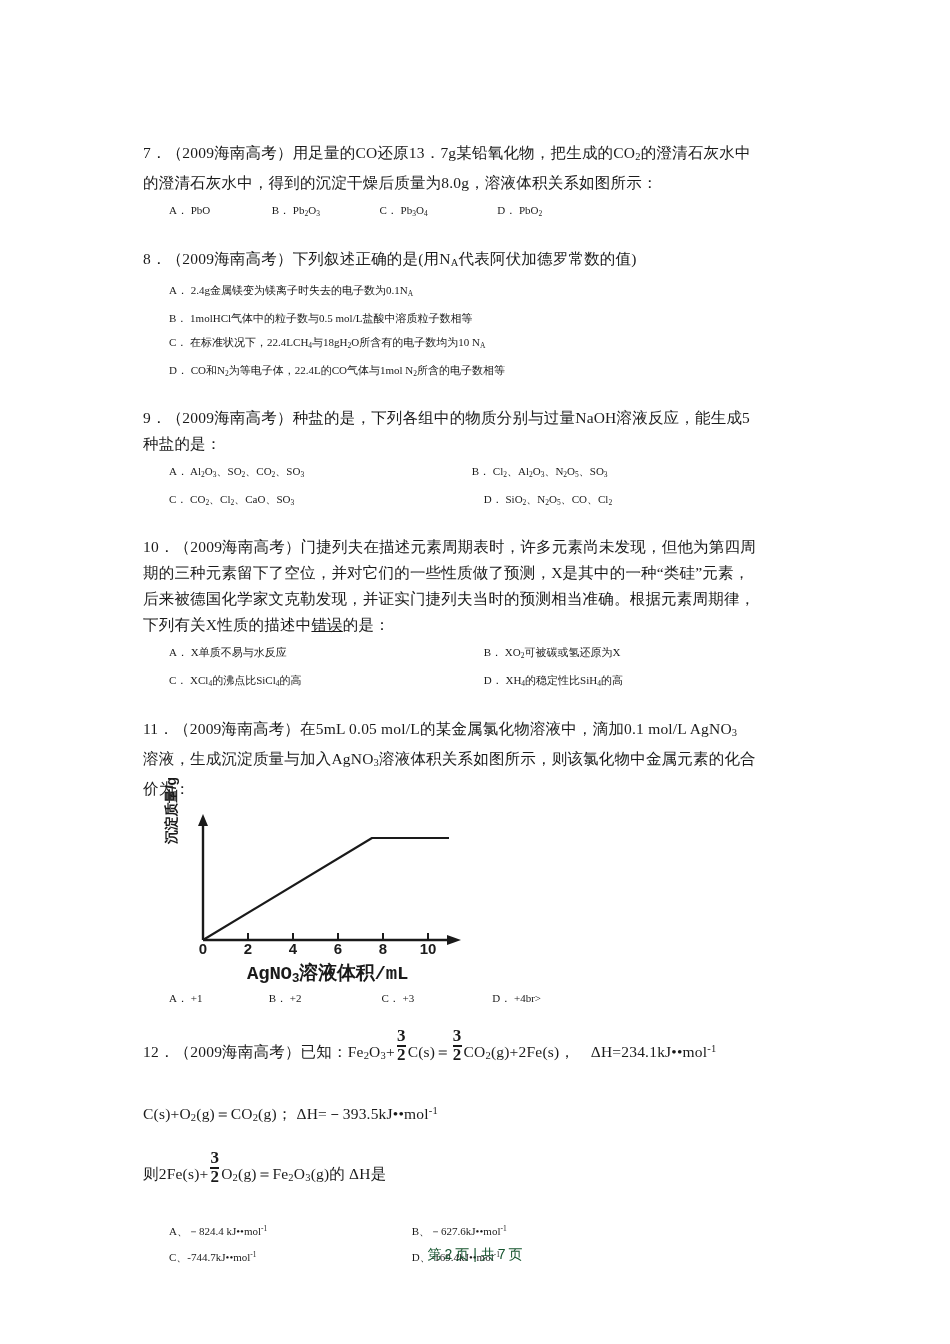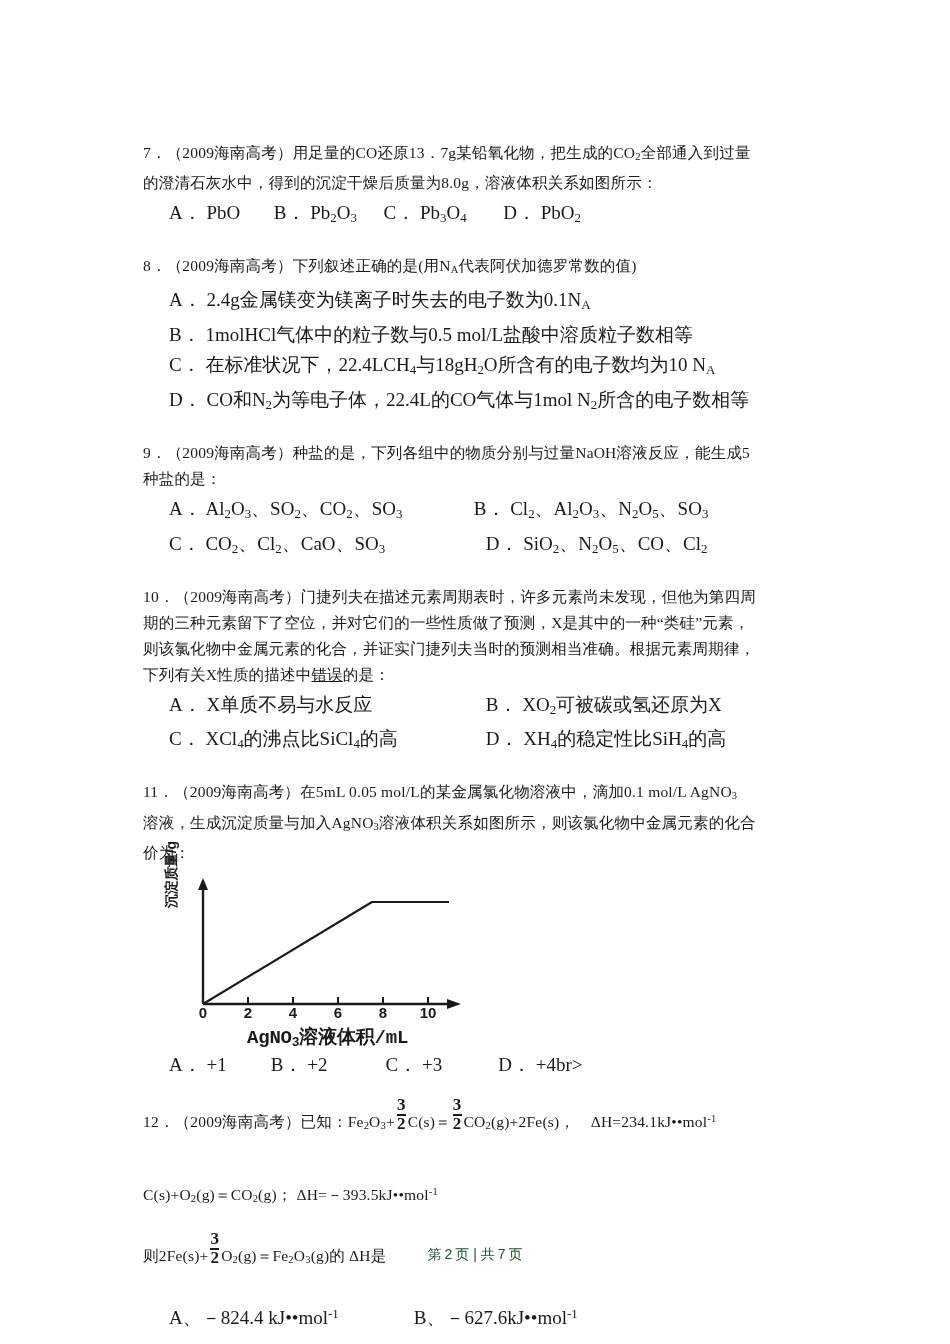--- a/index.html
+++ b/index.html
@@ -33,22 +33,22 @@
 
   .q-line {
     font-size: 15.5px;
     line-height: 26px;
     letter-spacing: 0.2px;
     white-space: nowrap;
   }
 
   .opts { margin-top: 2px; }
   .opt-row {
-    font-size: 19px;
-    line-height: 30px;
+    font-size: 11px;
+    line-height: 24px;
     white-space: nowrap;
     padding-left: 26px;
   }
   .opt {
     display: inline-block;
   }
 
   sub {
     font-size: 0.68em;
     vertical-align: -0.22em;
@@ -139,21 +139,21 @@
   .footer .pg { margin: 0 3px; }
 </style>
 </head>
 <body>
 
 <div class="page">
   <div class="content">
 
     <div class="q-block">
       <div class="q-line">
-        <span>7</span>．<span>（2009海南高考）</span><span>用足量的CO还原13．7g某铅氧化物，把生成的CO</span><sub>2</sub><span>全部通入到过量</span>
+        <span>7</span>．<span>（2009海南高考）</span><span>用足量的CO还原13．7g某铅氧化物，把生成的CO</span><sub>2</sub><span>的澄清石灰水中</span>
       </div>
       <div class="q-line">的澄清石灰水中，得到的沉淀干燥后质量为8.0g，溶液体积关系如图所示：</div>
       <div class="opts">
         <div class="opt-row">
           <span class="opt" style="width:100px"><span>A．</span> PbO</span>
           <span class="opt" style="width:105px"><span>B．</span> Pb<sub>2</sub>O<sub>3</sub></span>
           <span class="opt" style="width:115px"><span>C．</span> Pb<sub>3</sub>O<sub>4</sub></span>
           <span class="opt"><span>D．</span> PbO<sub>2</sub></span>
         </div>
       </div>
@@ -194,21 +194,21 @@
           <span class="opt"><span>D．</span> SiO<sub>2</sub>、N<sub>2</sub>O<sub>5</sub>、CO、Cl<sub>2</sub></span>
         </div>
       </div>
     </div>
 
     <div class="q-block">
       <div class="q-line">
         <span>10</span>．<span>（2009海南高考）</span><span>门捷列夫在描述元素周期表时，许多元素尚未发现，但他为第四周</span>
       </div>
       <div class="q-line">期的三种元素留下了空位，并对它们的一些性质做了预测，X是其中的一种“类硅”元素，</div>
-      <div class="q-line">则该氯化物中金属元素的化合，并证实门捷列夫当时的预测相当准确。根据元素周期律，</div>
+      <div class="q-line">后来被德国化学家文克勒发现，并证实门捷列夫当时的预测相当准确。根据元素周期律，</div>
       <div class="q-line">
         <span>下列有关X性质的描述中</span><span class="u">错误</span><span>的是：</span>
       </div>
       <div class="opts">
         <div class="opt-row">
           <span class="opt" style="width:312px"><span>A．</span> X单质不易与水反应</span>
           <span class="opt"><span>B．</span> XO<sub>2</sub>可被碳或氢还原为X</span>
         </div>
         <div class="opt-row">
           <span class="opt" style="width:312px"><span>C．</span> XCl<sub>4</sub>的沸点比SiCl<sub>4</sub>的高</span>
@@ -263,21 +263,21 @@
           <span class="opt" style="width:108px"><span>C．</span> <span>+3</span></span>
           <span class="opt"><span>D．</span> <span>+4br&gt;</span></span>
         </div>
       </div>
     </div>
 
     <div class="q-block" style="margin-top:22px">
       <div class="q-line" style="line-height:34px">
         <span>12</span>．<span>（2009海南高考）</span><span>已知：</span>Fe<sub>2</sub>O<sub>3</sub>+<span class="frac"><span class="num">3</span><span class="den">2</span></span>C(s)＝<span class="frac"><span class="num">3</span><span class="den">2</span></span>CO<sub>2</sub>(g)+2Fe(s)，　ΔH=234.1kJ••mol<sup>-1</sup>
       </div>
-      <div class="q-line" style="margin-top:36px">
+      <div class="q-line" style="margin-top:24px">
         C(s)+O<sub>2</sub>(g)＝CO<sub>2</sub>(g)；  ΔH=－393.5kJ••mol<sup>-1</sup>
       </div>
       <div class="q-line" style="margin-top:26px; line-height:34px">
         <span>则2Fe(s)+</span><span class="frac"><span class="num">3</span><span class="den">2</span></span>O<sub>2</sub>(g)＝Fe<sub>2</sub>O<sub>3</sub>(g)的 ΔH是
       </div>
 
       <div class="opts" style="margin-top:22px">
         <div class="opt-row">
           <span class="opt" style="width:240px"><span>A、</span>－824.4 kJ••mol<sup>-1</sup></span>
           <span class="opt"><span>B、</span>－627.6kJ••mol<sup>-1</sup></span>

